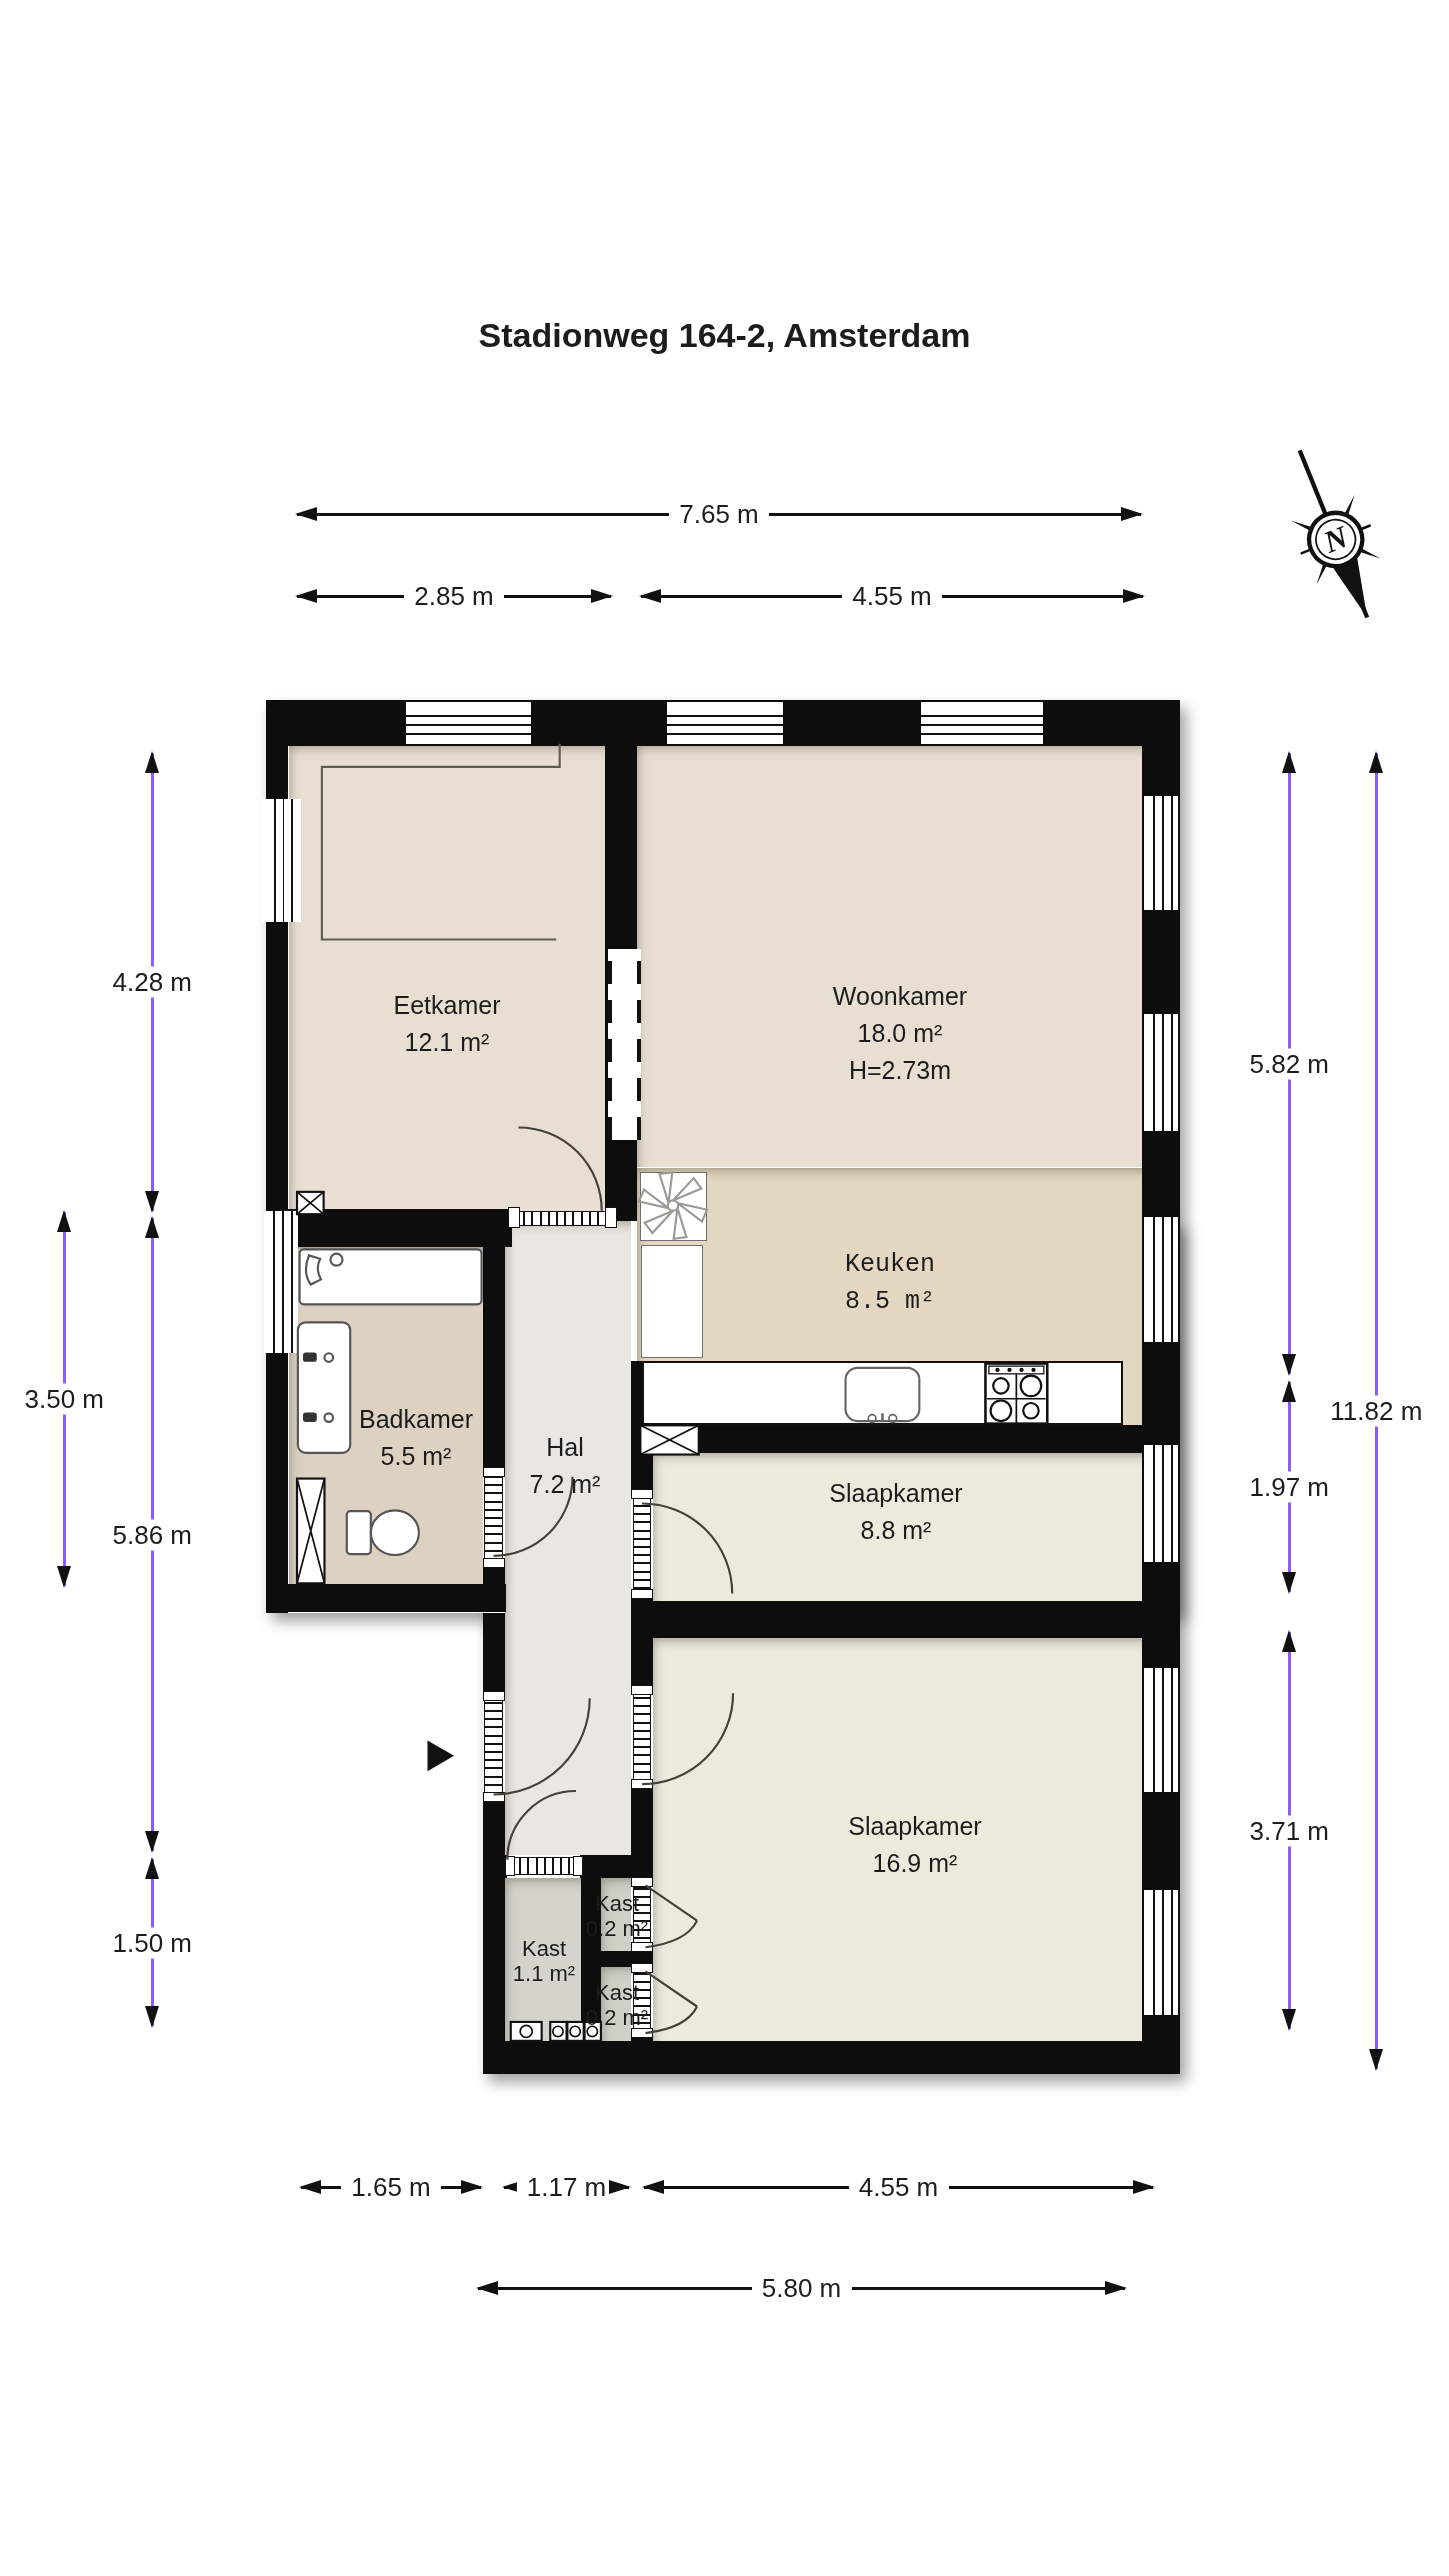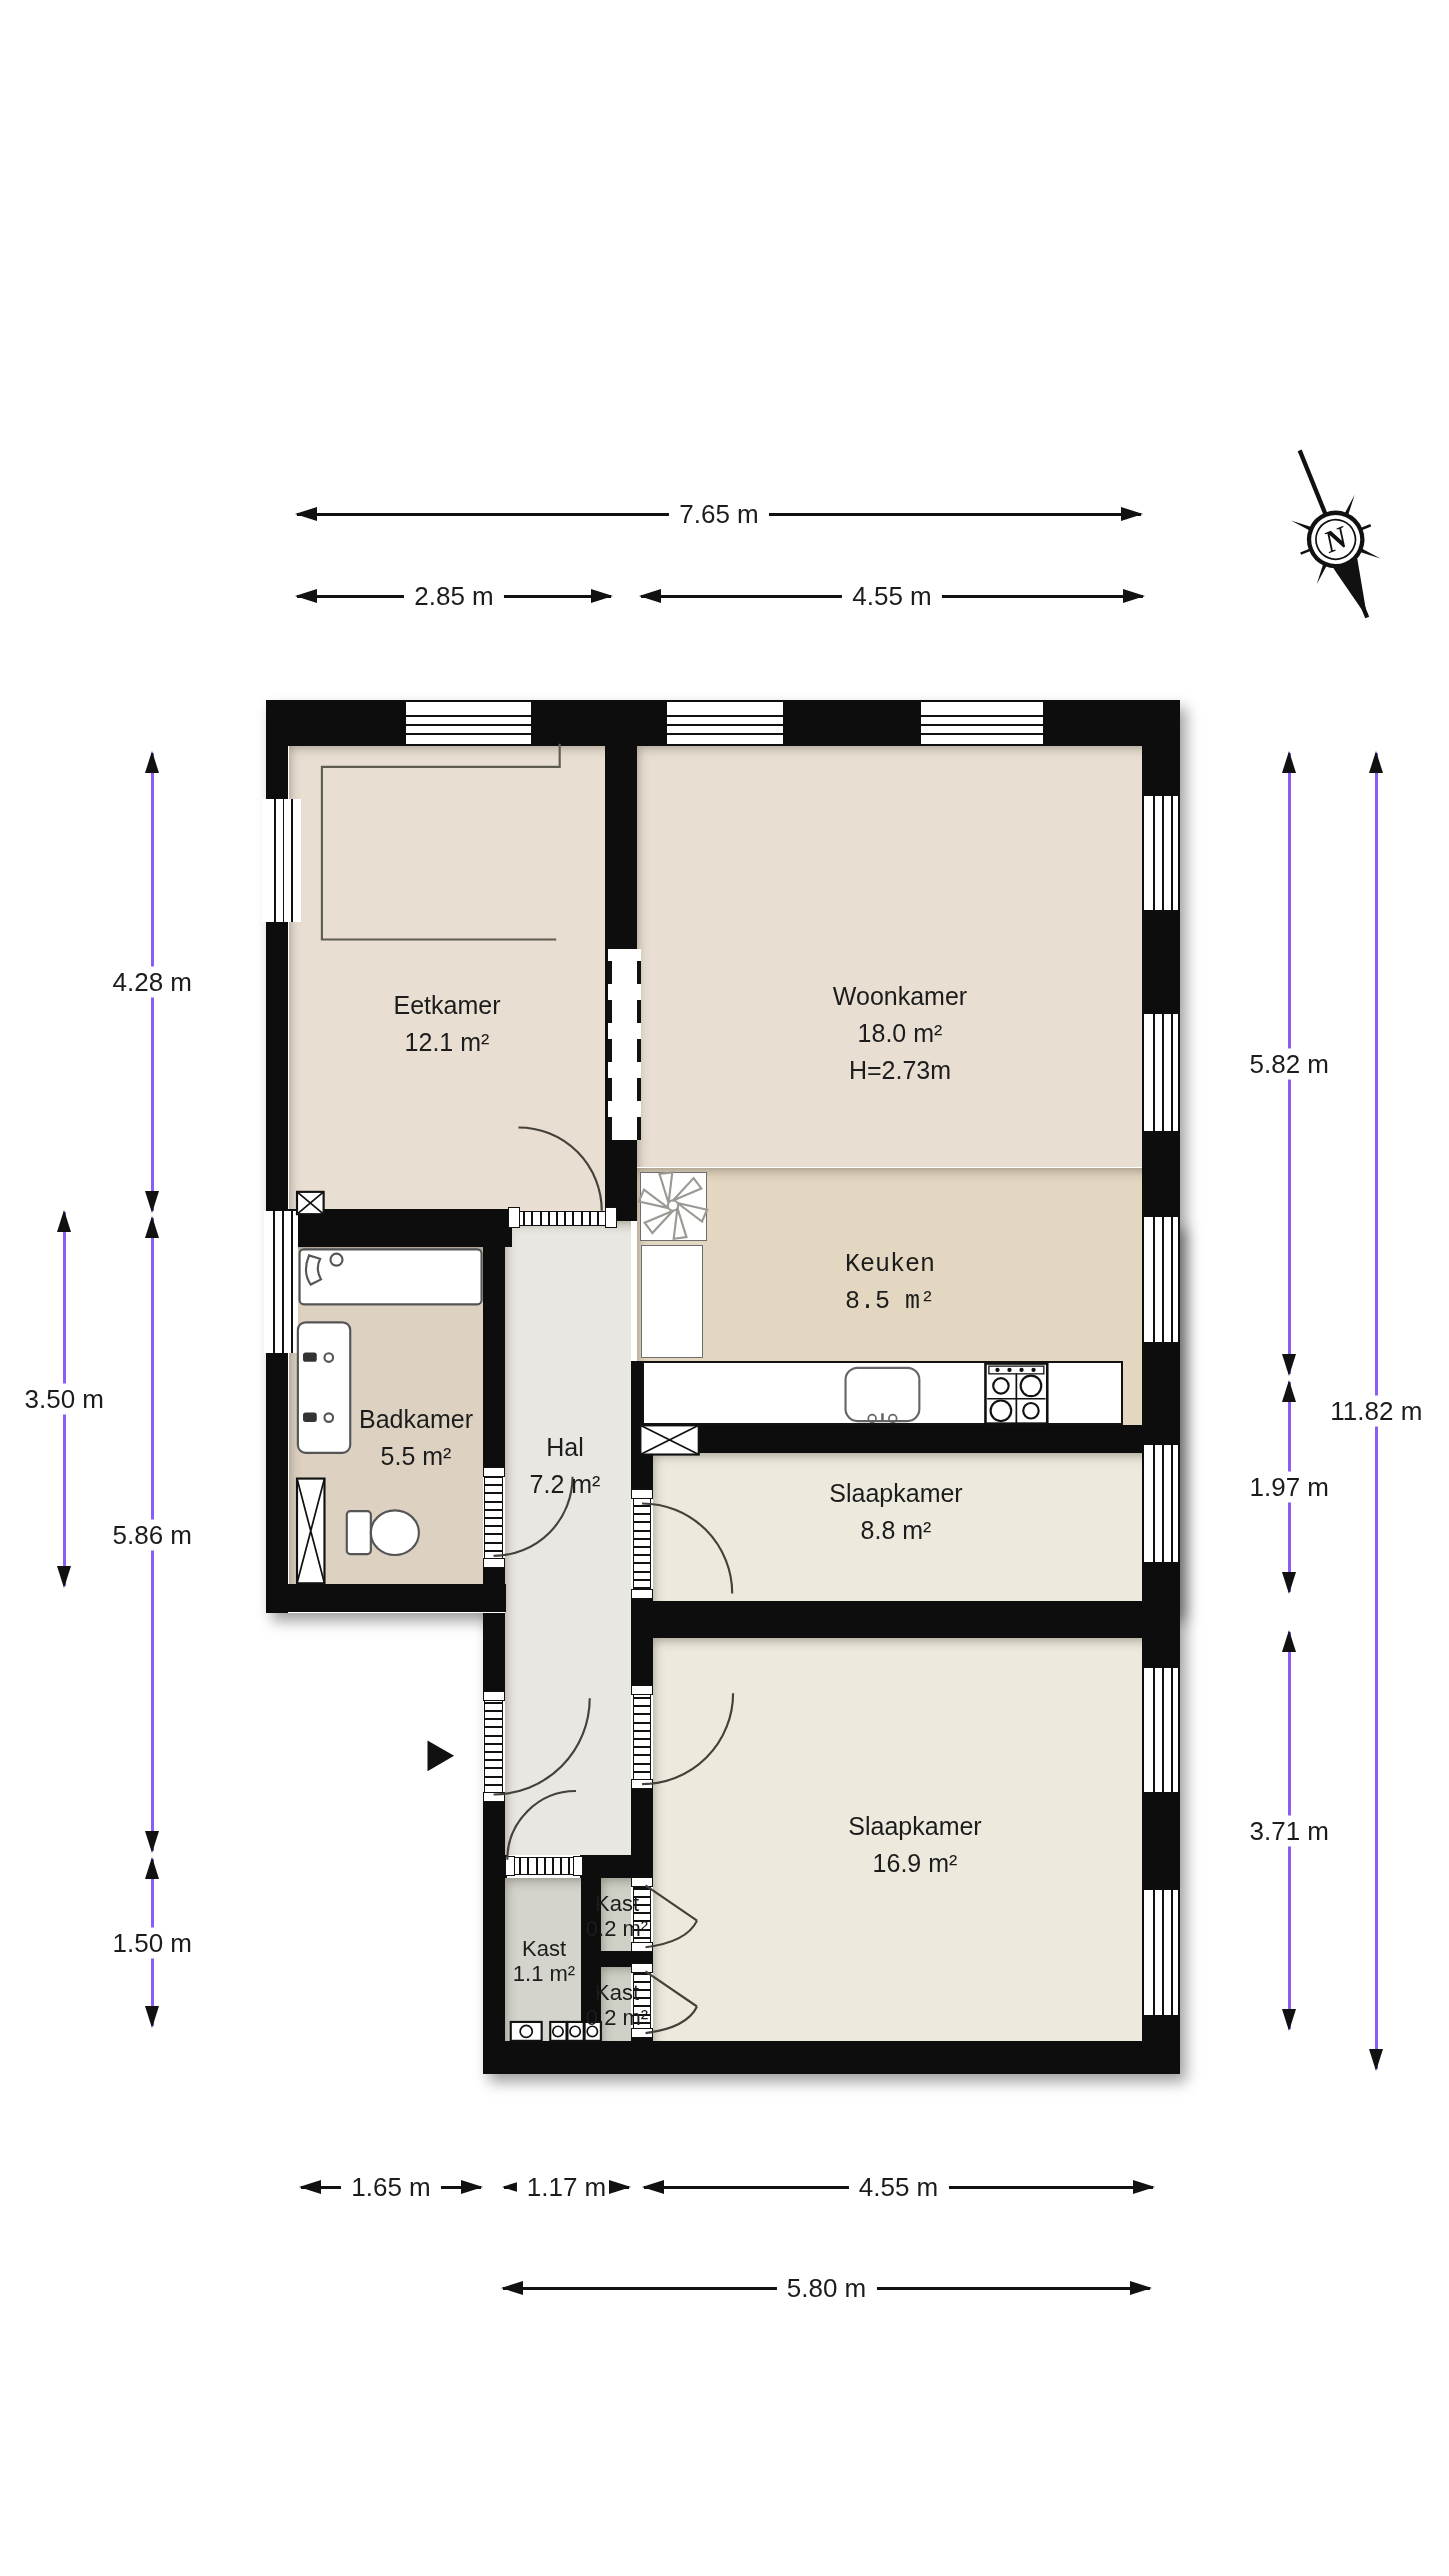--- a/index.html
+++ b/index.html
@@ -45,20 +45,21 @@
   .dlb{position:absolute;left:50%;top:50%;transform:translate(-50%,-50%);
        background:#fff;padding:0 10.3px;font-size:26px;white-space:nowrap;}
   svg.overlay{position:absolute;left:0;top:0;z-index:20;pointer-events:none;}
 </style>
 </head>
 <body>
 
 <div id="canvas">
 
   <div class="title">
+    <div>Stadionweg 164-2, Amsterdam</div>
   </div>
 
   <div class="shadowblk" style="left:266px;top:700px;width:914px;height:913px;"></div>
   <div class="shadowblk" style="left:483px;top:1221px;width:697px;height:853px;"></div>
 
   <div class="room" style="left:289px;top:745px;width:317px;height:467px;background:#e8dfd2;"></div>
   <div class="room" style="left:637px;top:745px;width:505px;height:422px;background:#e8dfd2;"></div>
   <div class="room" style="left:637px;top:1168px;width:505px;height:258px;background:#e3d7c1;"></div>
   <div class="room" style="left:289px;top:1247px;width:194px;height:340px;background:#ddd2c2;"></div>
   <div class="room" style="left:505px;top:1221px;width:126px;height:634px;background:#e9e7e1;"></div>
@@ -348,18 +349,18 @@
 
   <div class="dimh" style="left:301px;top:2186px;width:180px;">
     <span class="dlb">1.65 m</span>
   </div>
   <div class="dimh" style="left:504px;top:2186px;width:125px;">
     <span class="dlb">1.17 m</span>
   </div>
   <div class="dimh" style="left:644px;top:2186px;width:509px;">
     <span class="dlb">4.55 m</span>
   </div>
-  <div class="dimh" style="left:503px;top:2287px;width:647px;">
+  <div class="dimh" style="left:478px;top:2287px;width:647px;">
     <span class="dlb">5.80 m</span>
   </div>
 
 </div>
 
 
 </body></html>

